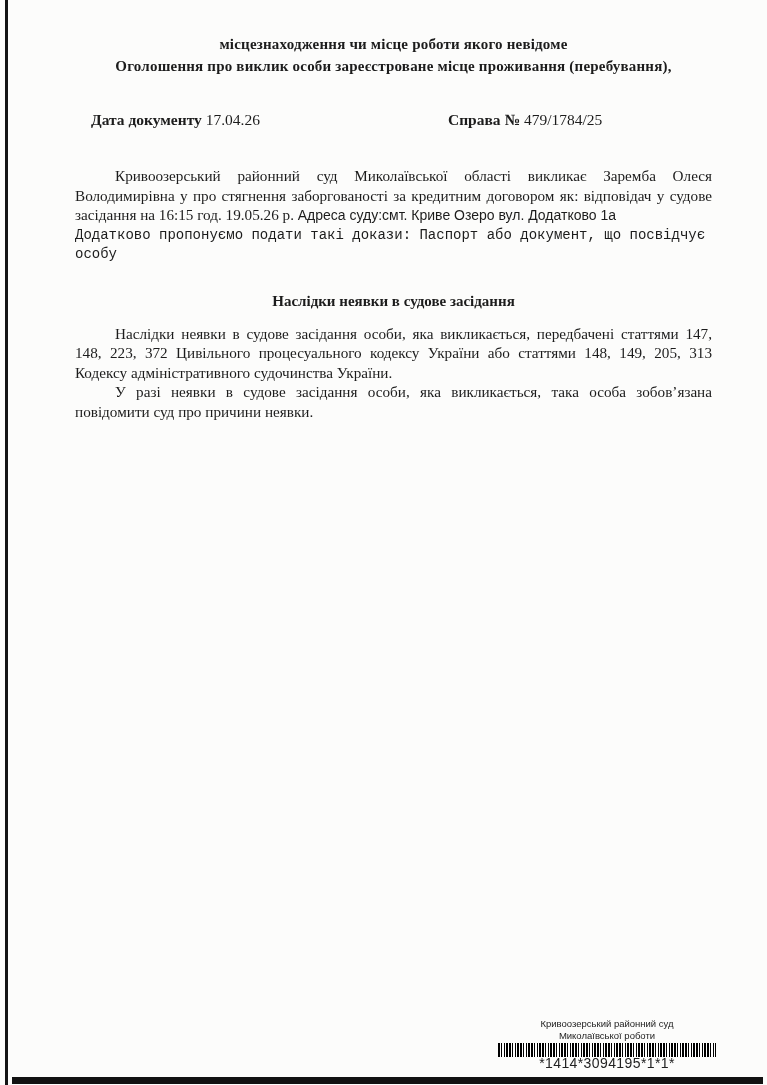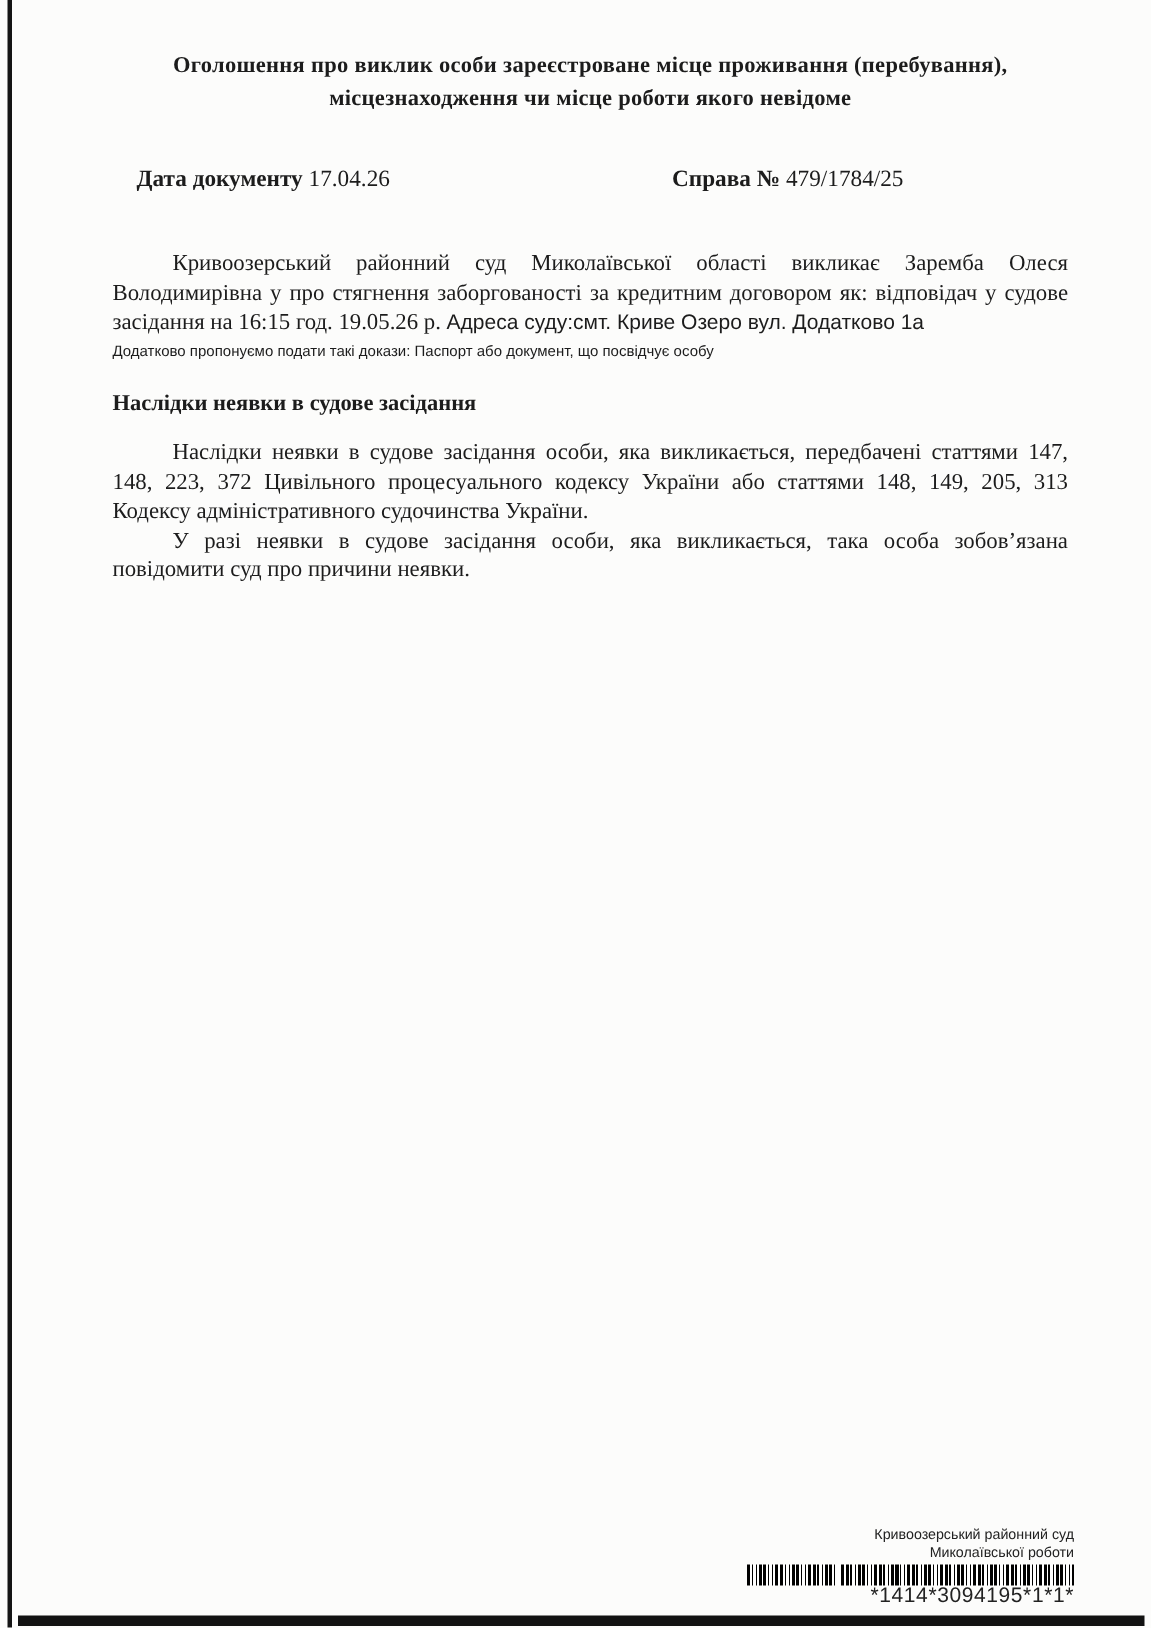--- a/index.html
+++ b/index.html
@@ -59,42 +59,42 @@
     text-indent: 40px;
     font-size: 15.2px;
     line-height: 19.5px;
   }
   p.justified .addr {
     font-family: "Liberation Sans", sans-serif;
     font-size: 14px;
   }
   p.extra-evidence {
     margin: 0;
-    font-family: Liberation Sans, sans-serif;
-    font-size: 10px;
+    font-family: Liberation Mono, monospace;
+    font-size: 14px;
     line-height: 19.5px;
   }
 
   .section-heading {
-    margin-top: 15px;
-    text-align: left;
+    margin-top: 26px;
+    text-align: center;
     font-weight: bold;
     font-size: 15px;
     line-height: 20px;
   }
 
   .consequences { margin-top: 13px; }
   .consequences p.justified { margin: 0; }
 
   .footer {
     position: absolute;
     left: 498px;
     top: 1018px;
     width: 218px;
-    text-align: right;
+    text-align: center;
     font-family: "Liberation Sans", sans-serif;
     font-size: 9.5px;
     line-height: 11.5px;
     color: #222;
   }
   .barcode {
     height: 14px;
     margin: 2px 0 1px 0;
     background: repeating-linear-gradient(
       90deg,
@@ -115,22 +115,22 @@
 </style>
 </head>
 <body>
 
 <div class="scan-edge-left"></div>
 <div class="scan-edge-bottom"></div>
 
 <div class="content">
 
   <div class="doc-title">
+    <div>місцезнаходження чи місце роботи якого невідоме</div>
     <div>Оголошення про виклик особи зареєстроване місце проживання (перебування),</div>
-    <div>місцезнаходження чи місце роботи якого невідоме</div>
   </div>
 
   <div class="meta-row">
     <span class="meta-date">
       <span class="meta-label">Дата документу</span>
       <span>17.04.26</span>
     </span>
     <span class="meta-case">
       <span class="meta-label">Справа №</span>
       <span>479/1784/25</span>

